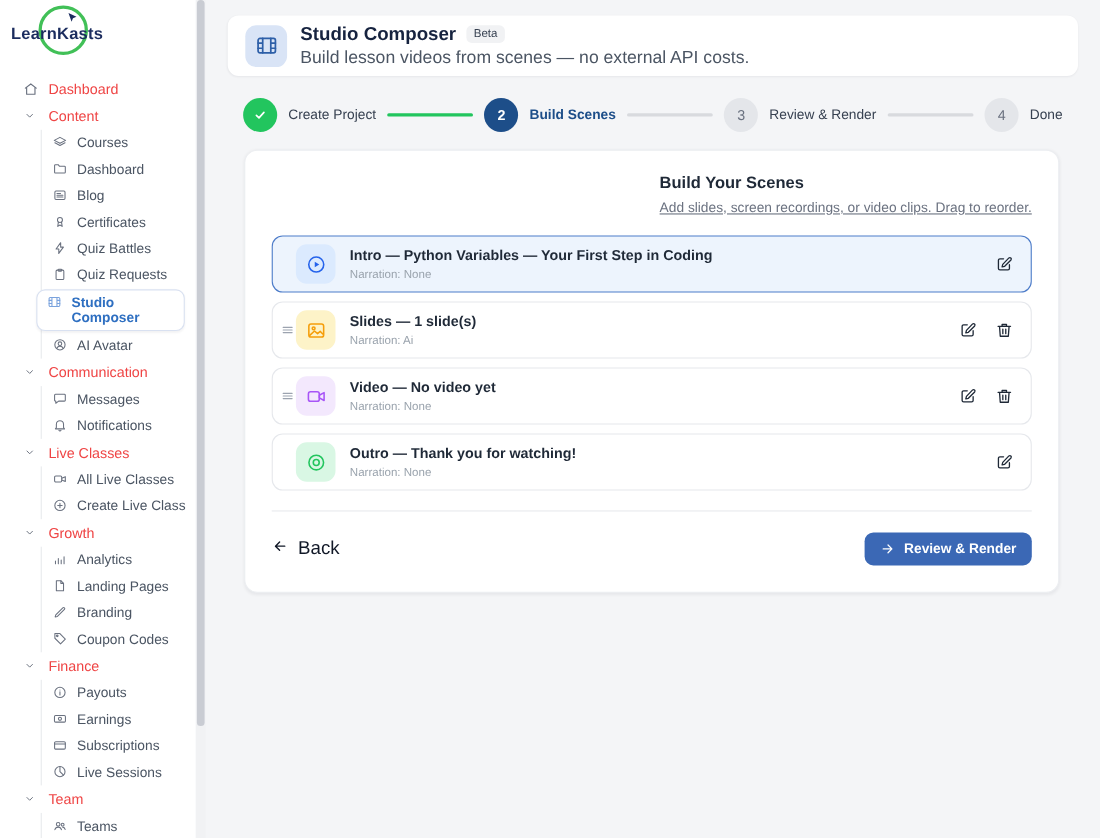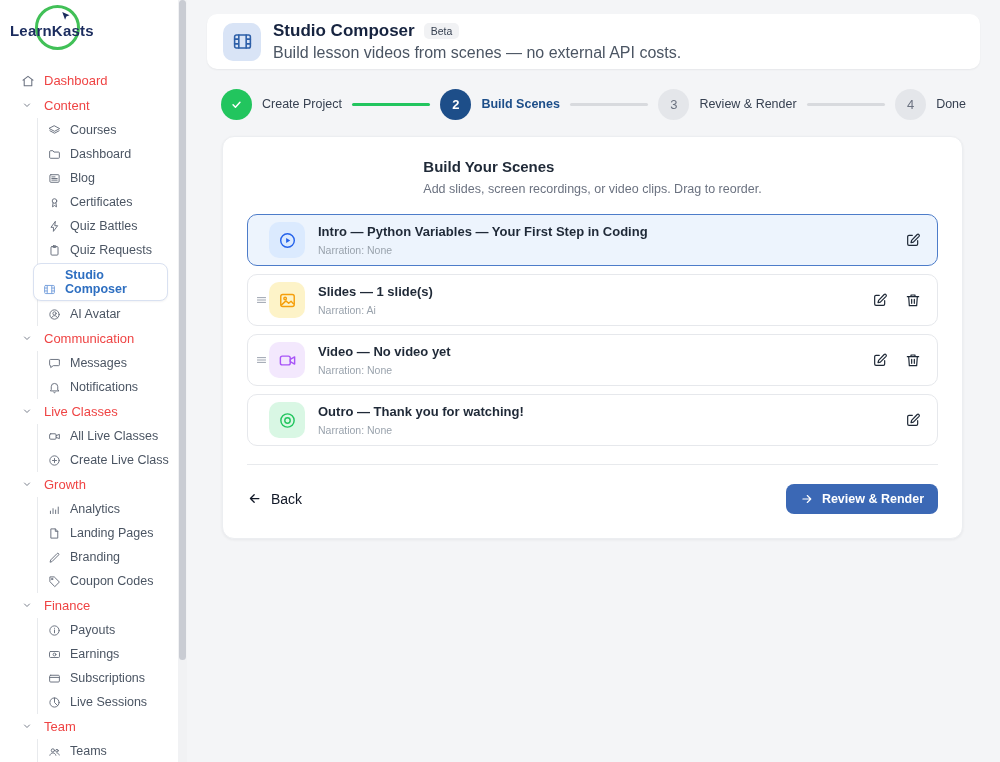--- a/index.html
+++ b/index.html
@@ -18,21 +18,21 @@
 
   .logo-wrap { position:relative; height:64px; }
   .logo-text { position:absolute; left:10px; top:22px; font-size:15px; font-weight:bold; color:#1b2c5e; letter-spacing:.2px; }
   .logo-circle { position:absolute; left:35px; top:5px; width:45px; height:45px; border:3px solid #41c057; border-radius:50%; }
   .logo-cursor { position:absolute; left:59px; top:10px; color:#1b2c5e; }
 
   #nav { padding-top:4px; }
   .nav-top { display:flex; align-items:center; gap:9px; padding:5px 6px 5px 21px; font-size:13px; color:#ef4444; cursor:pointer; }
   .nav-top .slot { width:14px; height:14px; color:#6b7280; flex:none; }
   .nav-children { margin-left:37px; border-left:1px solid #e8eaed; }
-  .nav-child { display:flex; align-items:flex-end; gap:9px; padding:5px 4px 5px 10px; font-size:12.5px; color:#4b5563; cursor:pointer; }
+  .nav-child { display:flex; align-items:flex-start; gap:9px; padding:5px 4px 5px 10px; font-size:12.5px; color:#4b5563; cursor:pointer; }
   .nav-child .slot { width:13px; height:13px; color:#6b7280; flex:none; }
   .nav-child.active { margin:1px 10px 1px -5px; padding:4px 6px 4px 9px; border:1px solid #d9e1f1; border-radius:8px;
                       background:#fff; color:#2e6fc1; font-weight:bold; box-shadow:0 1px 2px rgba(16,24,40,.05); }
   .nav-child.active .slot { color:#7ba3dd; }
 
   
   #main { position:absolute; left:187px; top:0; right:0; bottom:0; padding:14px 20px; }
 
   .header-card { background:#fff; border-radius:10px; box-shadow:0 1px 2px rgba(16,24,40,.06);
                  padding:8px 16px; display:flex; align-items:center; gap:12px; height:55px; }
@@ -52,23 +52,23 @@
   .step.current .step-circle { background:#1d4e89; color:#fff; font-weight:bold; }
   .step.upcoming .step-circle { background:#e4e6ea; color:#6b7280; }
   .step-label { font-size:12.5px; color:#374151; }
   .step.current .step-label { color:#1d4e89; font-weight:bold; }
   .connector { flex:1; height:3px; background:#d8dade; border-radius:2px; }
   .connector.done { background:#22c55e; }
 
   
   .panel { margin:14px 17px 0 15px; background:#fff; border:1px solid #eceef1; border-radius:12px;
            padding:21px 24px 24px; box-shadow:0 1px 3px rgba(16,24,40,.06); }
-  .panel-head { display:flex; align-items:flex-start; justify-content:center; }
+  .panel-head { display:flex; align-items:flex-start; justify-content:flex-end; }
   .panel-title { font-size:15px; font-weight:bold; color:#1f2937; }
-  .panel-sub { font-size:12.5px; color:#6b7280; margin-top:7px; }
+  .panel-sub { font-size:12.5px; color:#6b7280; margin-top:7px;text-decoration:underline; }
   .btn-primary { display:flex; align-items:center; gap:8px; background:#3b68b5; color:#fff; border:none;
                  border-radius:8px; padding:8px 14px; font-size:12.5px; font-weight:bold;
                  font-family:"Liberation Sans", sans-serif; cursor:pointer; }
 
   #scene-list { margin-top:18px; }
   .scene-row { position:relative; display:flex; align-items:center; gap:13px; background:#fff;
                border:1px solid #e6e8ec; border-radius:10px; height:52px; padding:8px 16px 8px 21px;
                margin-bottom:8px; cursor:pointer; }
   .scene-row.selected { background:#edf4fd; border:1.5px solid #4d7cc9; }
   .grip { position:absolute; left:6px; top:50%; transform:translateY(-50%); color:#9ca3af; cursor:grab; }
@@ -78,21 +78,21 @@
   .scene-icon.purple { background:#f3e8fd; color:#a855f7; }
   .scene-icon.green  { background:#d9f7e4; color:#22c55e; }
   .scene-title { font-size:13px; font-weight:bold; color:#1f2937; line-height:1.25; }
   .scene-narration { font-size:10.5px; color:#9aa3ad; margin-top:3px; }
   .scene-actions { margin-left:auto; display:flex; align-items:center; gap:17px; color:#1f2937; }
   .icon-btn { background:none; border:none; color:#1f2937; cursor:pointer; padding:0; }
 
   .divider { height:1px; background:#e8eaed; margin-top:18px; }
 
   .panel-foot { margin-top:19px; display:flex; align-items:center; justify-content:space-between; }
-  .back-btn { display:flex; align-items:flex-start; gap:9px; background:none; border:none; font-size:14px;
+  .back-btn { display:flex; align-items:flex-start; gap:9px; background:none; border:none; font-size:17px;
               color:#111827; font-family:"Liberation Sans", sans-serif; cursor:pointer; }
 </style>
 </head>
 <body>
 
 <div id="sidebar">
   <div class="logo-wrap">
     <div class="logo-circle"></div>
     <div class="logo-text"><span>Learn</span><span>Kasts</span></div>
     <span class="logo-cursor">

